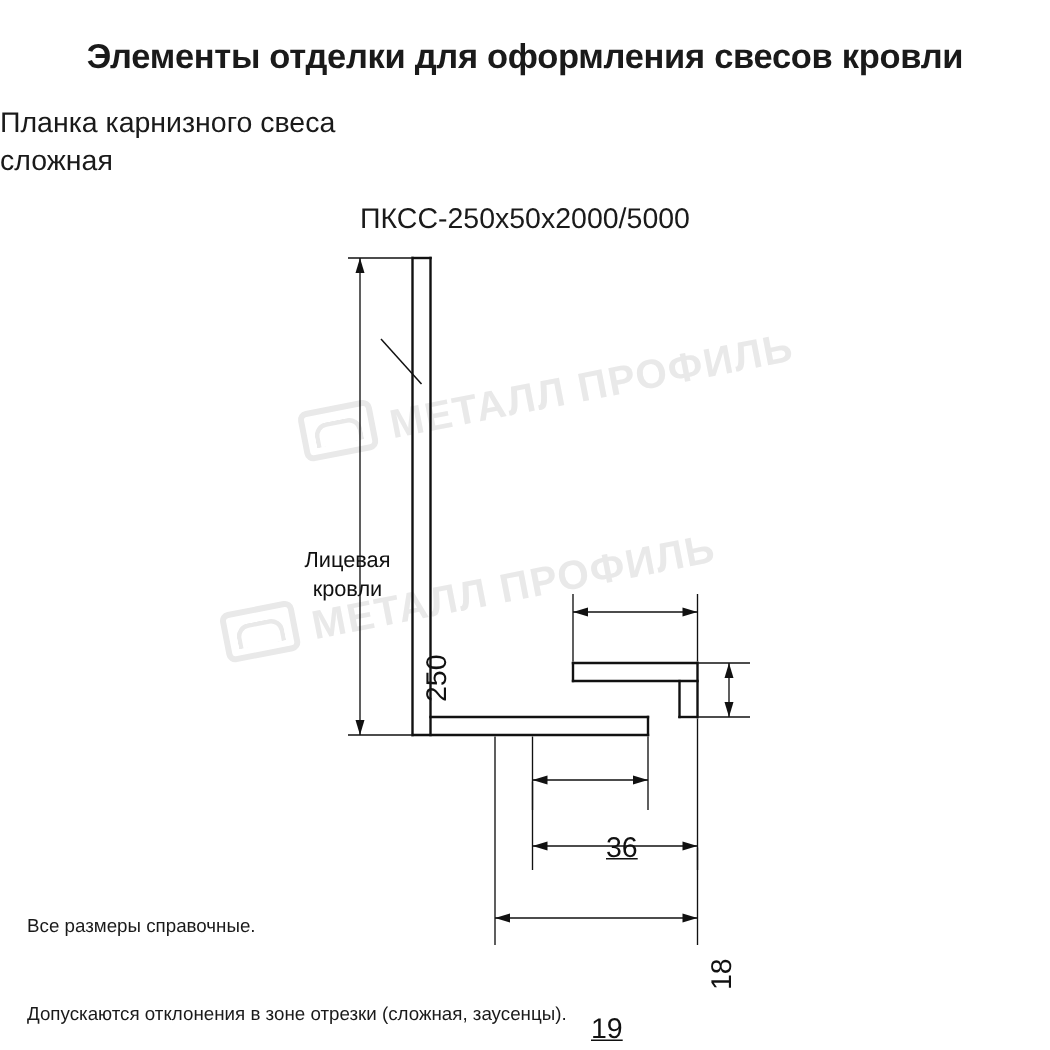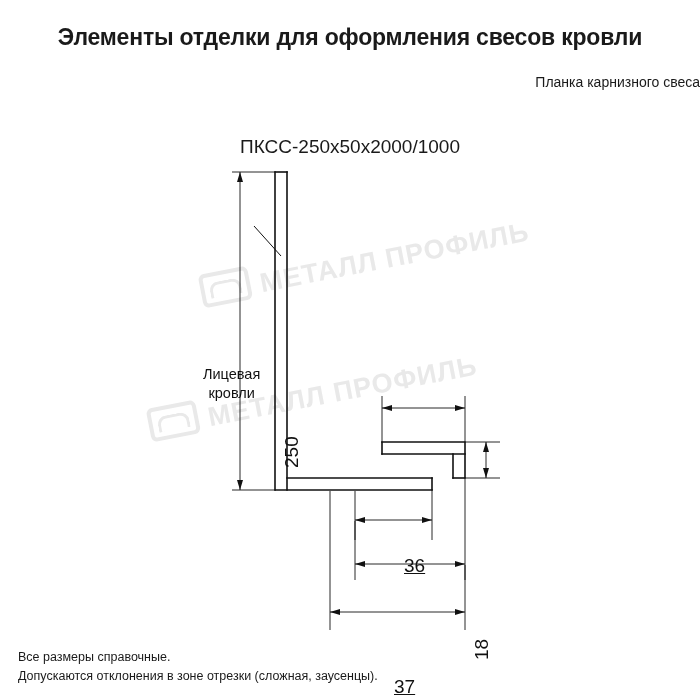--- a/index.html
+++ b/index.html
@@ -28,22 +28,22 @@
     font-size: 23px;
     font-weight: bold;
     color: #1a1a1a;
     letter-spacing: -0.2px;
   }
   .subtitle {
     position: absolute;
     top: 70px;
     left: 0;
     width: 700px;
-    text-align: right;
-    font-size: 14px;
+    text-align: left;
+    font-size: 19px;
     color: #1a1a1a;
     line-height: 25px;
   }
   .code {
     position: absolute;
     top: 136px;
     left: 0;
     width: 700px;
     text-align: center;
     font-size: 19px;
@@ -52,20 +52,21 @@
   .footer {
     position: absolute;
     left: 18px;
     bottom: 14px;
     font-size: 12.5px;
     color: #1a1a1a;
     line-height: 19px;
   }
   .footer div {
     white-space: nowrap;
+    margin-top: 40px;
   }
 
   
   .wm {
     position: absolute;
     color: #e9e9e9;
     font-weight: bold;
     font-size: 27px;
     letter-spacing: 1px;
     white-space: nowrap;
@@ -141,23 +142,24 @@
 </style>
 </head>
 <body>
 
 <div class="page">
 
   <div class="title">Элементы отделки для оформления свесов кровли</div>
 
   <div class="subtitle">
     <div>Планка карнизного свеса</div>
-  </div>
-
-  <div class="code">ПКСС-250х50х2000/1000</div>
+    <div>сложная</div>
+  </div>
+
+  <div class="code">ПКСС-250х50х2000/5000</div>
 
   <div class="wm wm1">
     <span class="wmlogo"></span><span>МЕТАЛЛ ПРОФИЛЬ</span>
   </div>
   <div class="wm wm2">
     <span class="wmlogo"></span><span>МЕТАЛЛ ПРОФИЛЬ</span>
   </div>
 
   <div class="draw">
     <svg width="700" height="490" viewBox="0 0 700 490">
@@ -235,21 +237,21 @@
     </svg>
 
     <div class="lbl-face">
       <div>Лицевая</div>
       <div>кровли</div>
     </div>
 
     <div class="dim-250">250</div>
     <div class="lbl dim-36">36</div>
     <div class="dim-18">18</div>
-    <div class="lbl dim-21">37</div>
+    <div class="lbl dim-21">19</div>
     
     
   </div>
 
   <div class="footer">
     <div>Все размеры справочные.</div>
     <div>Допускаются отклонения в зоне отрезки (сложная, заусенцы).</div>
   </div>
 
 </div>

